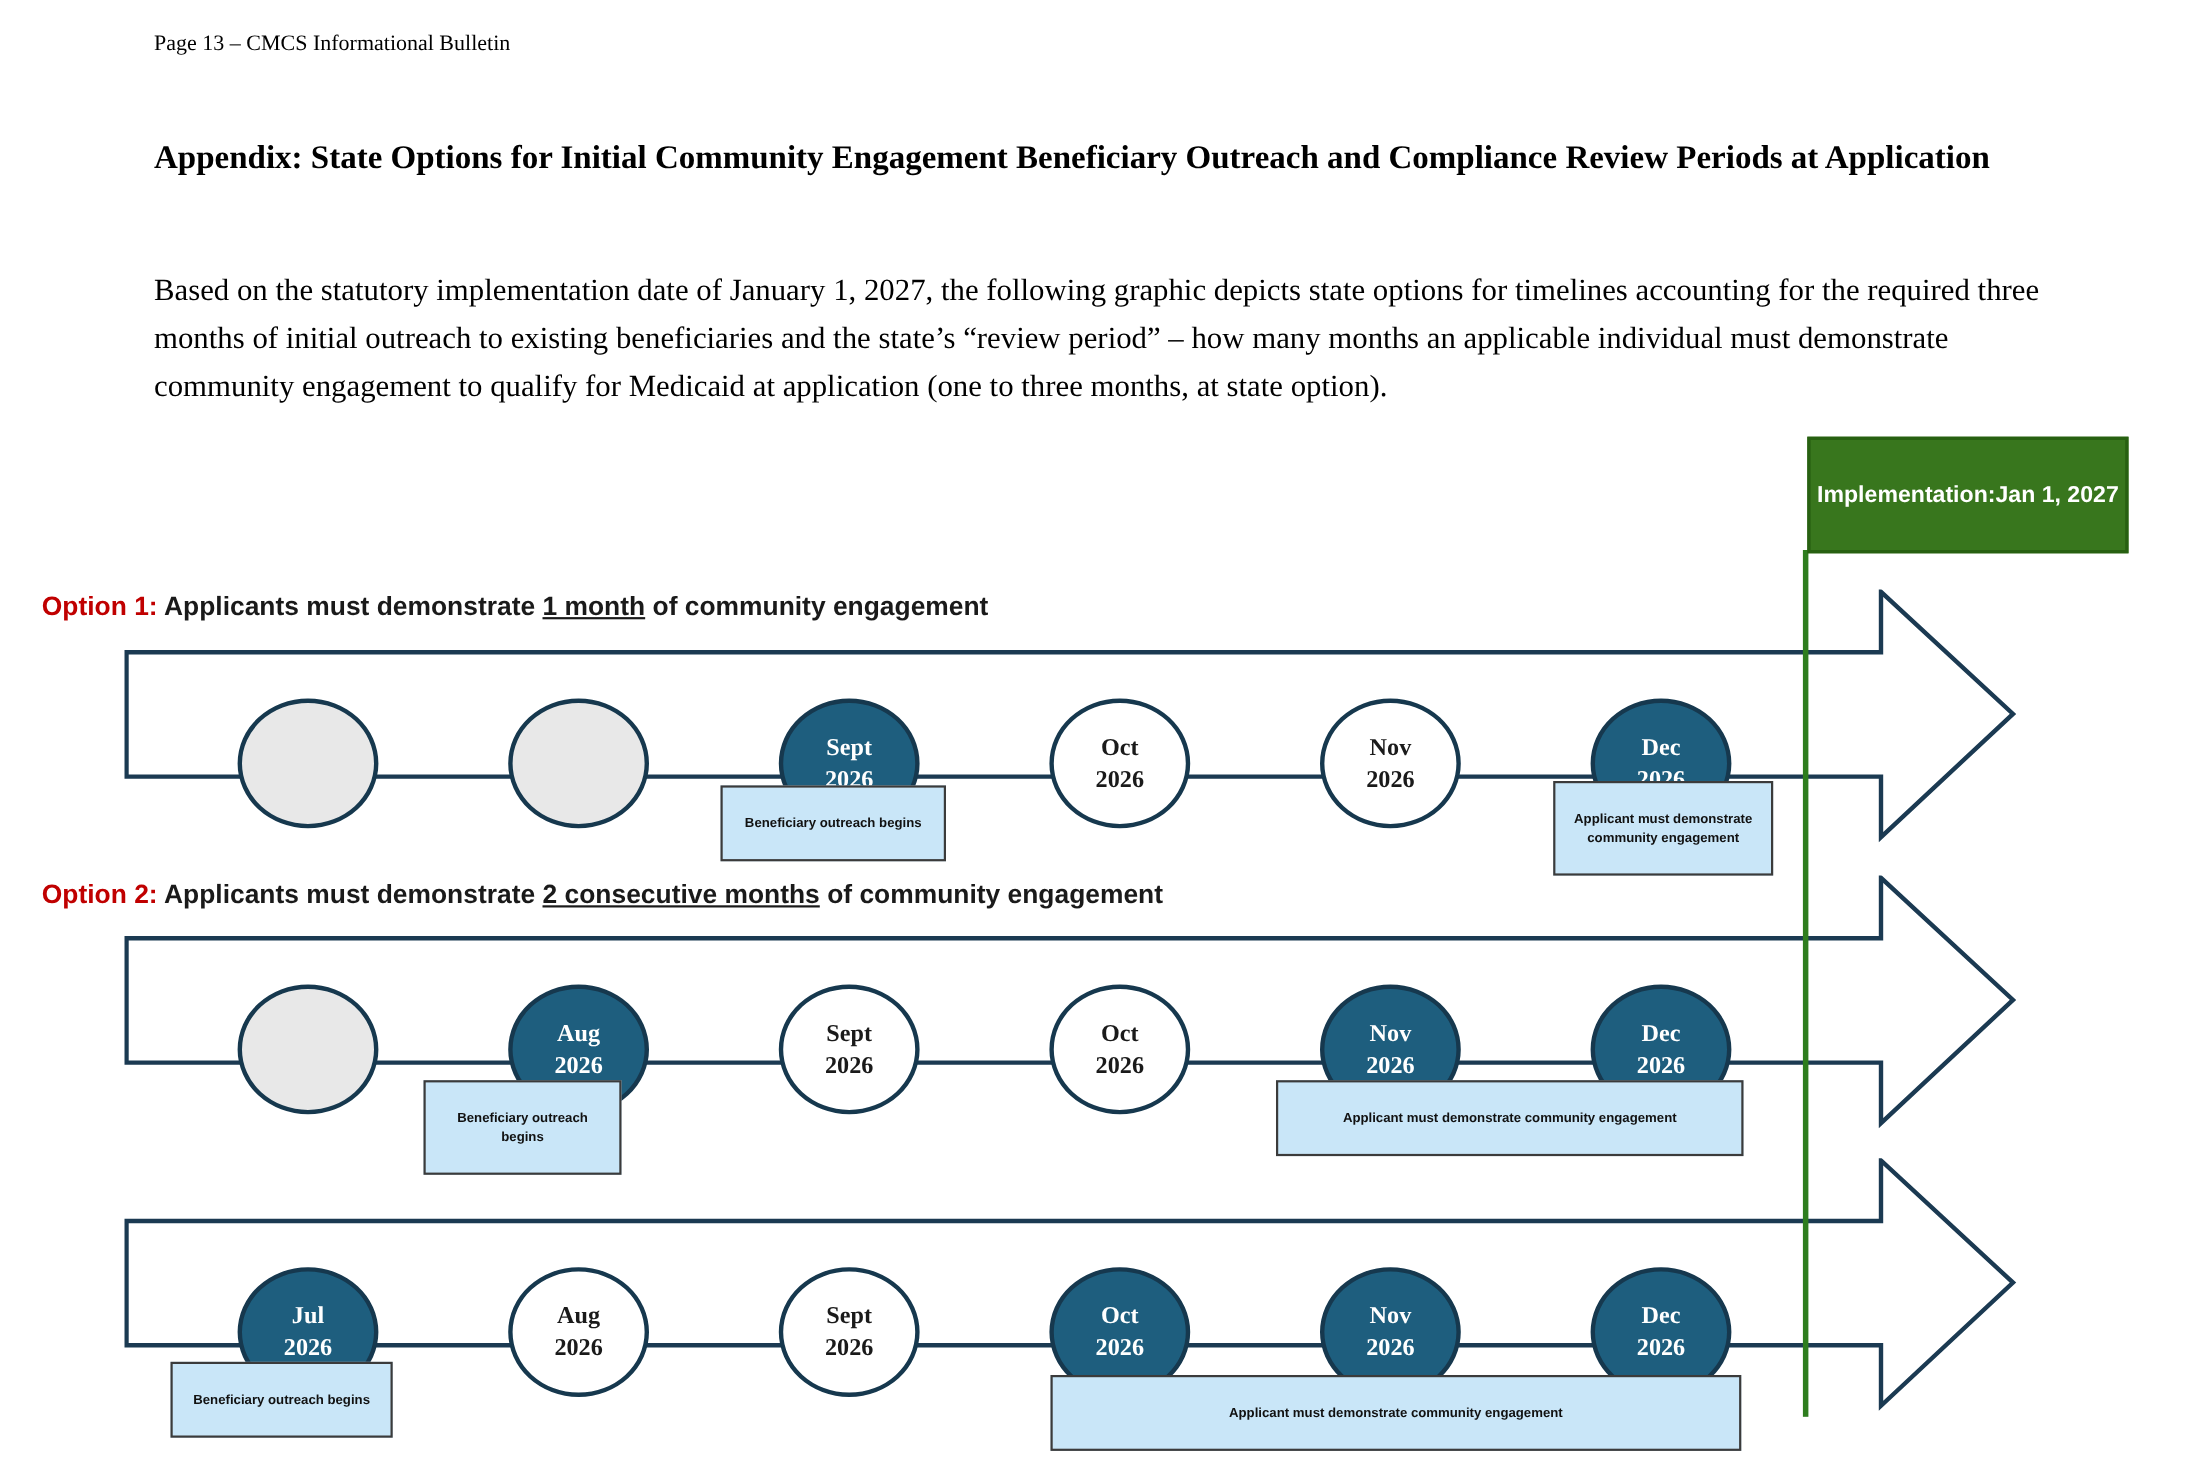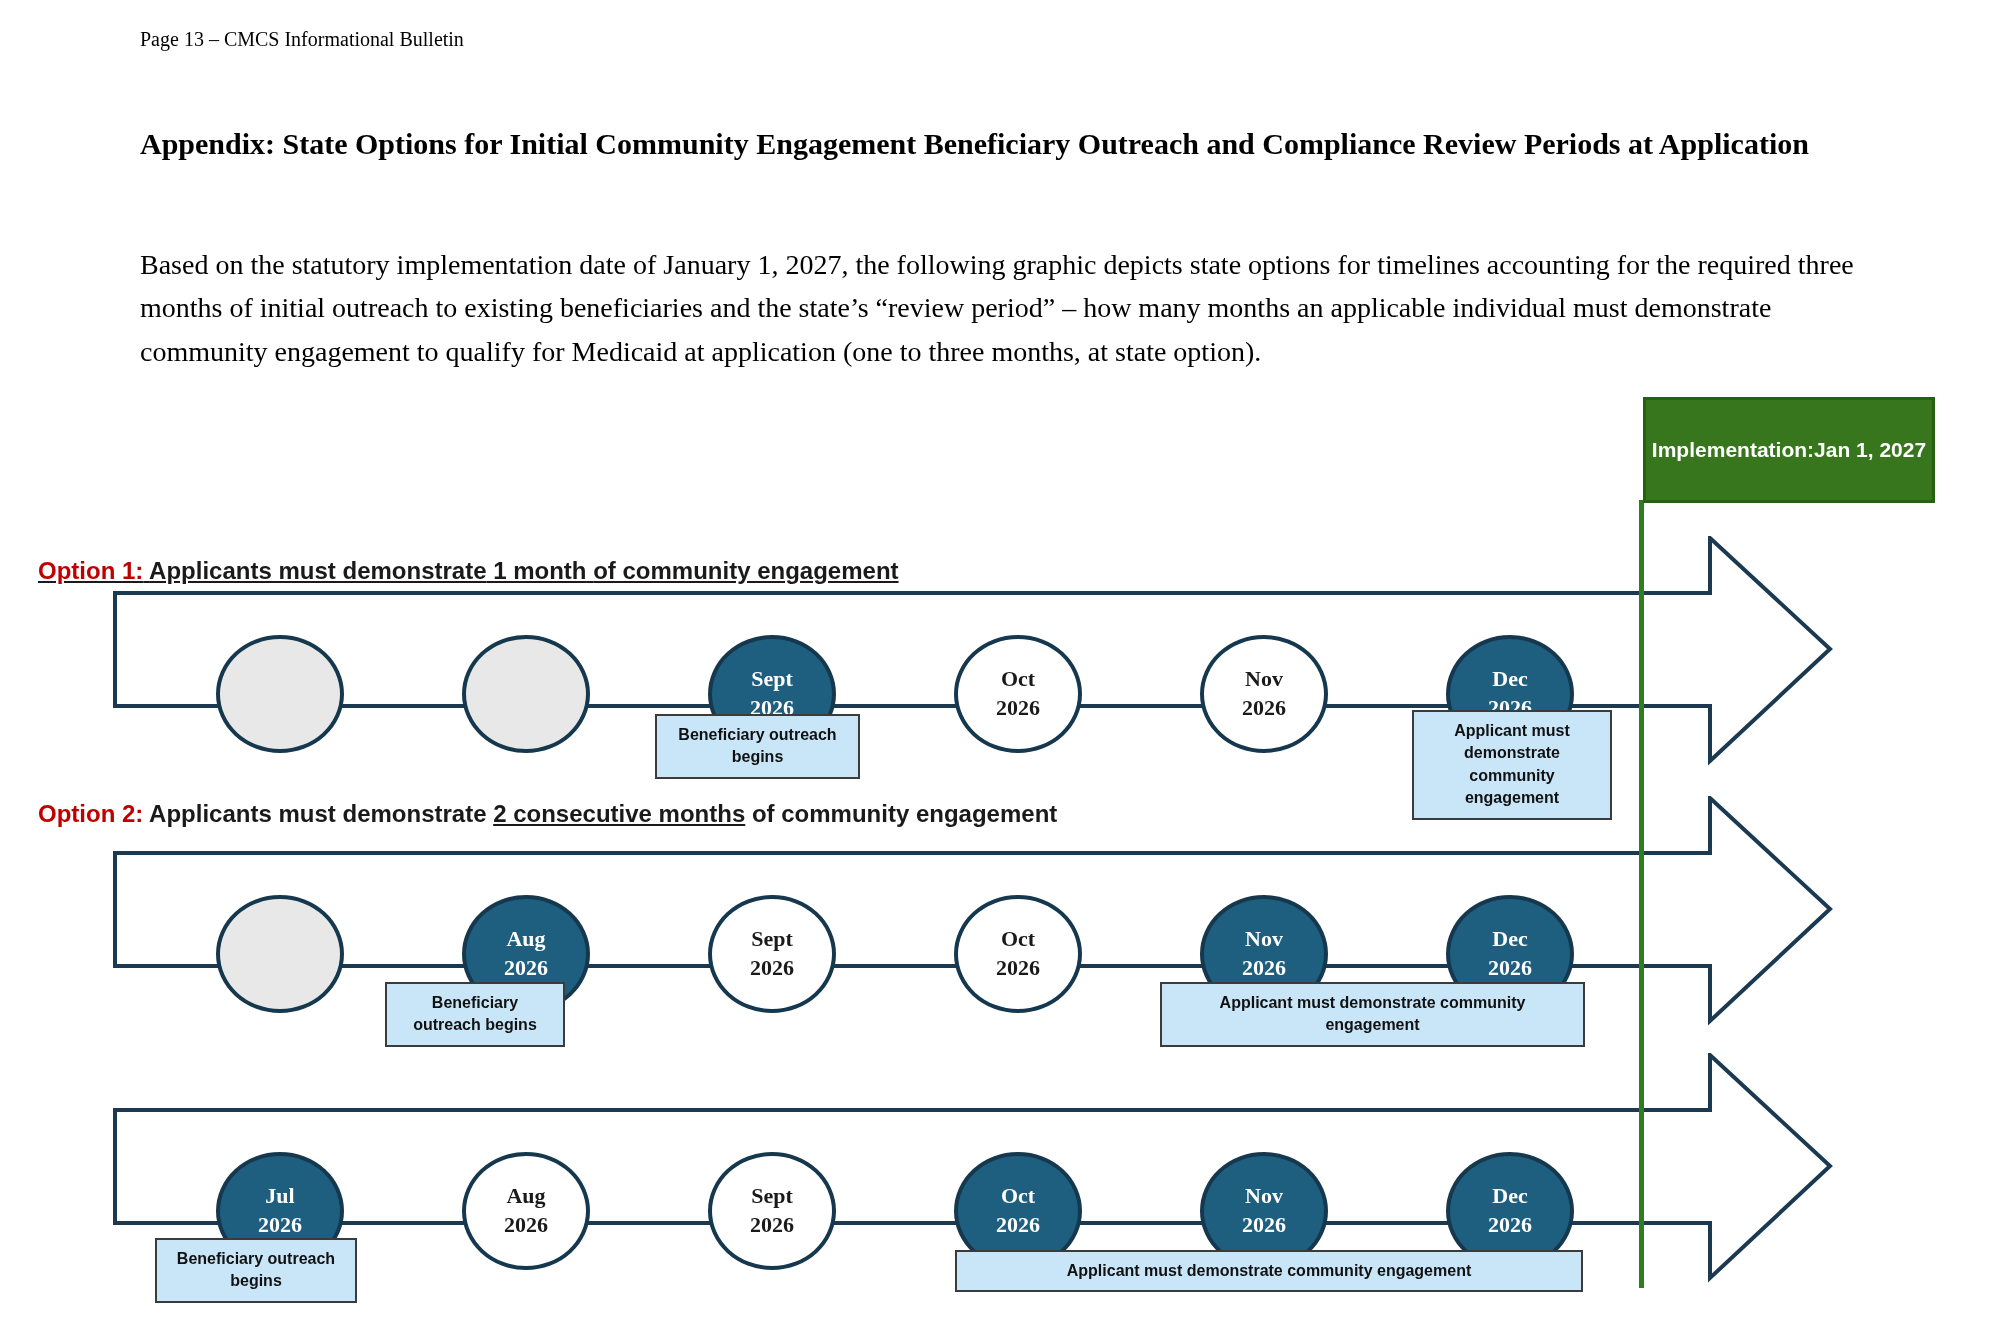--- a/index.html
+++ b/index.html
@@ -29,40 +29,40 @@
   
   .circle{position:absolute;width:128px;height:118px;border:4px solid #16384E;border-radius:50%;
           box-sizing:border-box;z-index:2;display:flex;flex-direction:column;justify-content:center;
           align-items:center;font-family:Liberation Serif, serif;font-weight:bold;
           font-size:22px;line-height:1.3;text-align:center;background:#fff;color:#1a1a1a;margin-top:44px;}
   .circle.filled{background:#1E5E7E;color:#ffffff;}
   .circle.blank{background:#E8E8E8;}
 
   
   .callout{position:absolute;background:#C9E6F8;border:2px solid #3b3b3b;box-sizing:border-box;
-           z-index:3;padding:8px 12px;display:flex;align-items:center;justify-content:center;
+           z-index:3;padding:24px 12px;display:flex;align-items:center;justify-content:center;
            text-align:center;font-family:"Liberation Sans", sans-serif;font-weight:bold;
-           font-size:16px;line-height:1.4;color:#111;}
+           font-size:12px;line-height:1.4;color:#111;}
 </style>
 </head>
 <body>
 
 <div class="page">
 
   <div class="doc-header">Page 13 – CMCS Informational Bulletin</div>
   <div class="doc-title">Appendix: State Options for Initial Community Engagement Beneficiary Outreach and Compliance Review Periods at Application</div>
   <div class="doc-intro">Based on the statutory implementation date of January 1, 2027, the following graphic depicts state options for timelines accounting for the required three months of initial outreach to existing beneficiaries and the state’s “review period” – how many months an applicable individual must demonstrate community engagement to qualify for Medicaid at application (one to three months, at state option).</div>
 
   <div class="impl-flag">
     <div>Implementation:</div>
     <div>Jan 1, 2027</div>
   </div>
   <div class="impl-line"></div>
 
-  <div class="opt-label" style="top:557px;text-decoration:underline;">
+  <div class="opt-label" style="top:538px;">
     <span class="red">Option 1:</span>
     <span>Applicants must demonstrate</span>
     <span class="ul">1 month</span>
     <span>of community engagement</span>
   </div>
 
   <svg class="arrow-svg" style="top:536px;" viewBox="0 0 1722 230">
     <path d="M2 57 L1597 57 L1597 2 L1717 113 L1597 225 L1597 170 L2 170 Z" fill="#ffffff" stroke="#1B3A52" stroke-width="4" stroke-linejoin="miter"></path>
   </svg>
 

